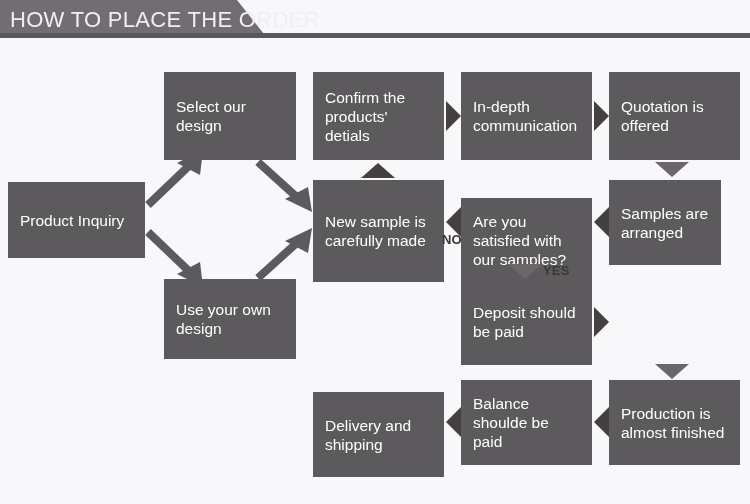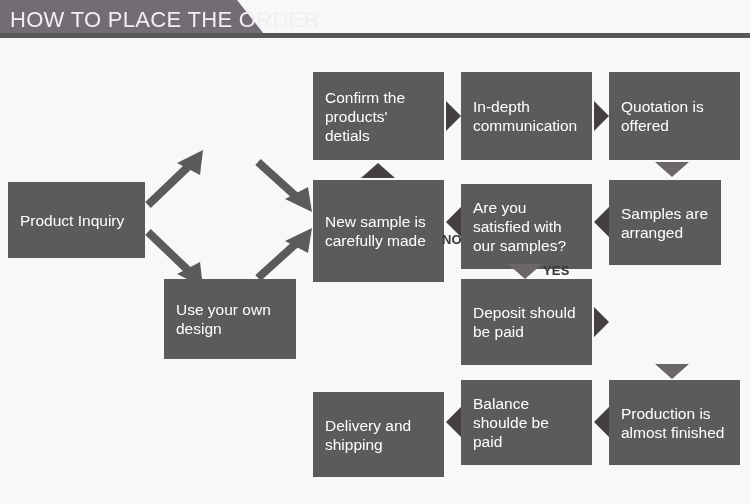--- a/index.html
+++ b/index.html
@@ -121,20 +121,23 @@
     <line x1="148" y1="232" x2="193" y2="275" stroke="#5d5a5e" stroke-width="8"></line>
     <polygon points="203,287 177,274 200,262" fill="#5d5a5e"></polygon>
 
     <line x1="258" y1="162" x2="300" y2="200" stroke="#5d5a5e" stroke-width="8"></line>
     <polygon points="312,212 285,199 308,187" fill="#5d5a5e"></polygon>
 
     <line x1="258" y1="278" x2="300" y2="240" stroke="#5d5a5e" stroke-width="8"></line>
     <polygon points="312,228 308,253 285,241" fill="#5d5a5e"></polygon>
   </svg>
 
+  <div class="node" style="left:164px; top:72px; width:132px; height:88px;">
+    <span>Select our design</span>
+  </div>
 
   <div class="node" style="left:313px; top:72px; width:131px; height:88px;">
     <span>Confirm the products' detials</span>
   </div>
 
   <div class="tri tri-right" style="left:446px; top:101px;"></div>
 
   <div class="node" style="left:461px; top:72px; width:131px; height:88px;">
     <span>In-depth communication</span>
   </div>
@@ -153,21 +156,21 @@
     <span>Product Inquiry</span>
   </div>
 
   <div class="node" style="left:313px; top:180px; width:131px; height:102px;">
     <span>New sample is carefully made</span>
   </div>
 
   <div class="tri tri-left" style="left:446px; top:207px;"></div>
   <div class="branch-label" style="left:442px; top:232px;">NO</div>
 
-  <div class="node" style="left:461px; top:184px; width:131px; height:85px;">
+  <div class="node" style="left:461px; top:198px; width:131px; height:85px;">
     <span>Are you satisfied with our samples?</span>
   </div>
 
   <div class="tri tri-left" style="left:594px; top:207px;"></div>
 
   <div class="node" style="left:609px; top:180px; width:112px; height:85px;">
     <span>Samples are arranged</span>
   </div>
 
   <div class="tri tri-down" style="left:508px; top:264px;"></div>

